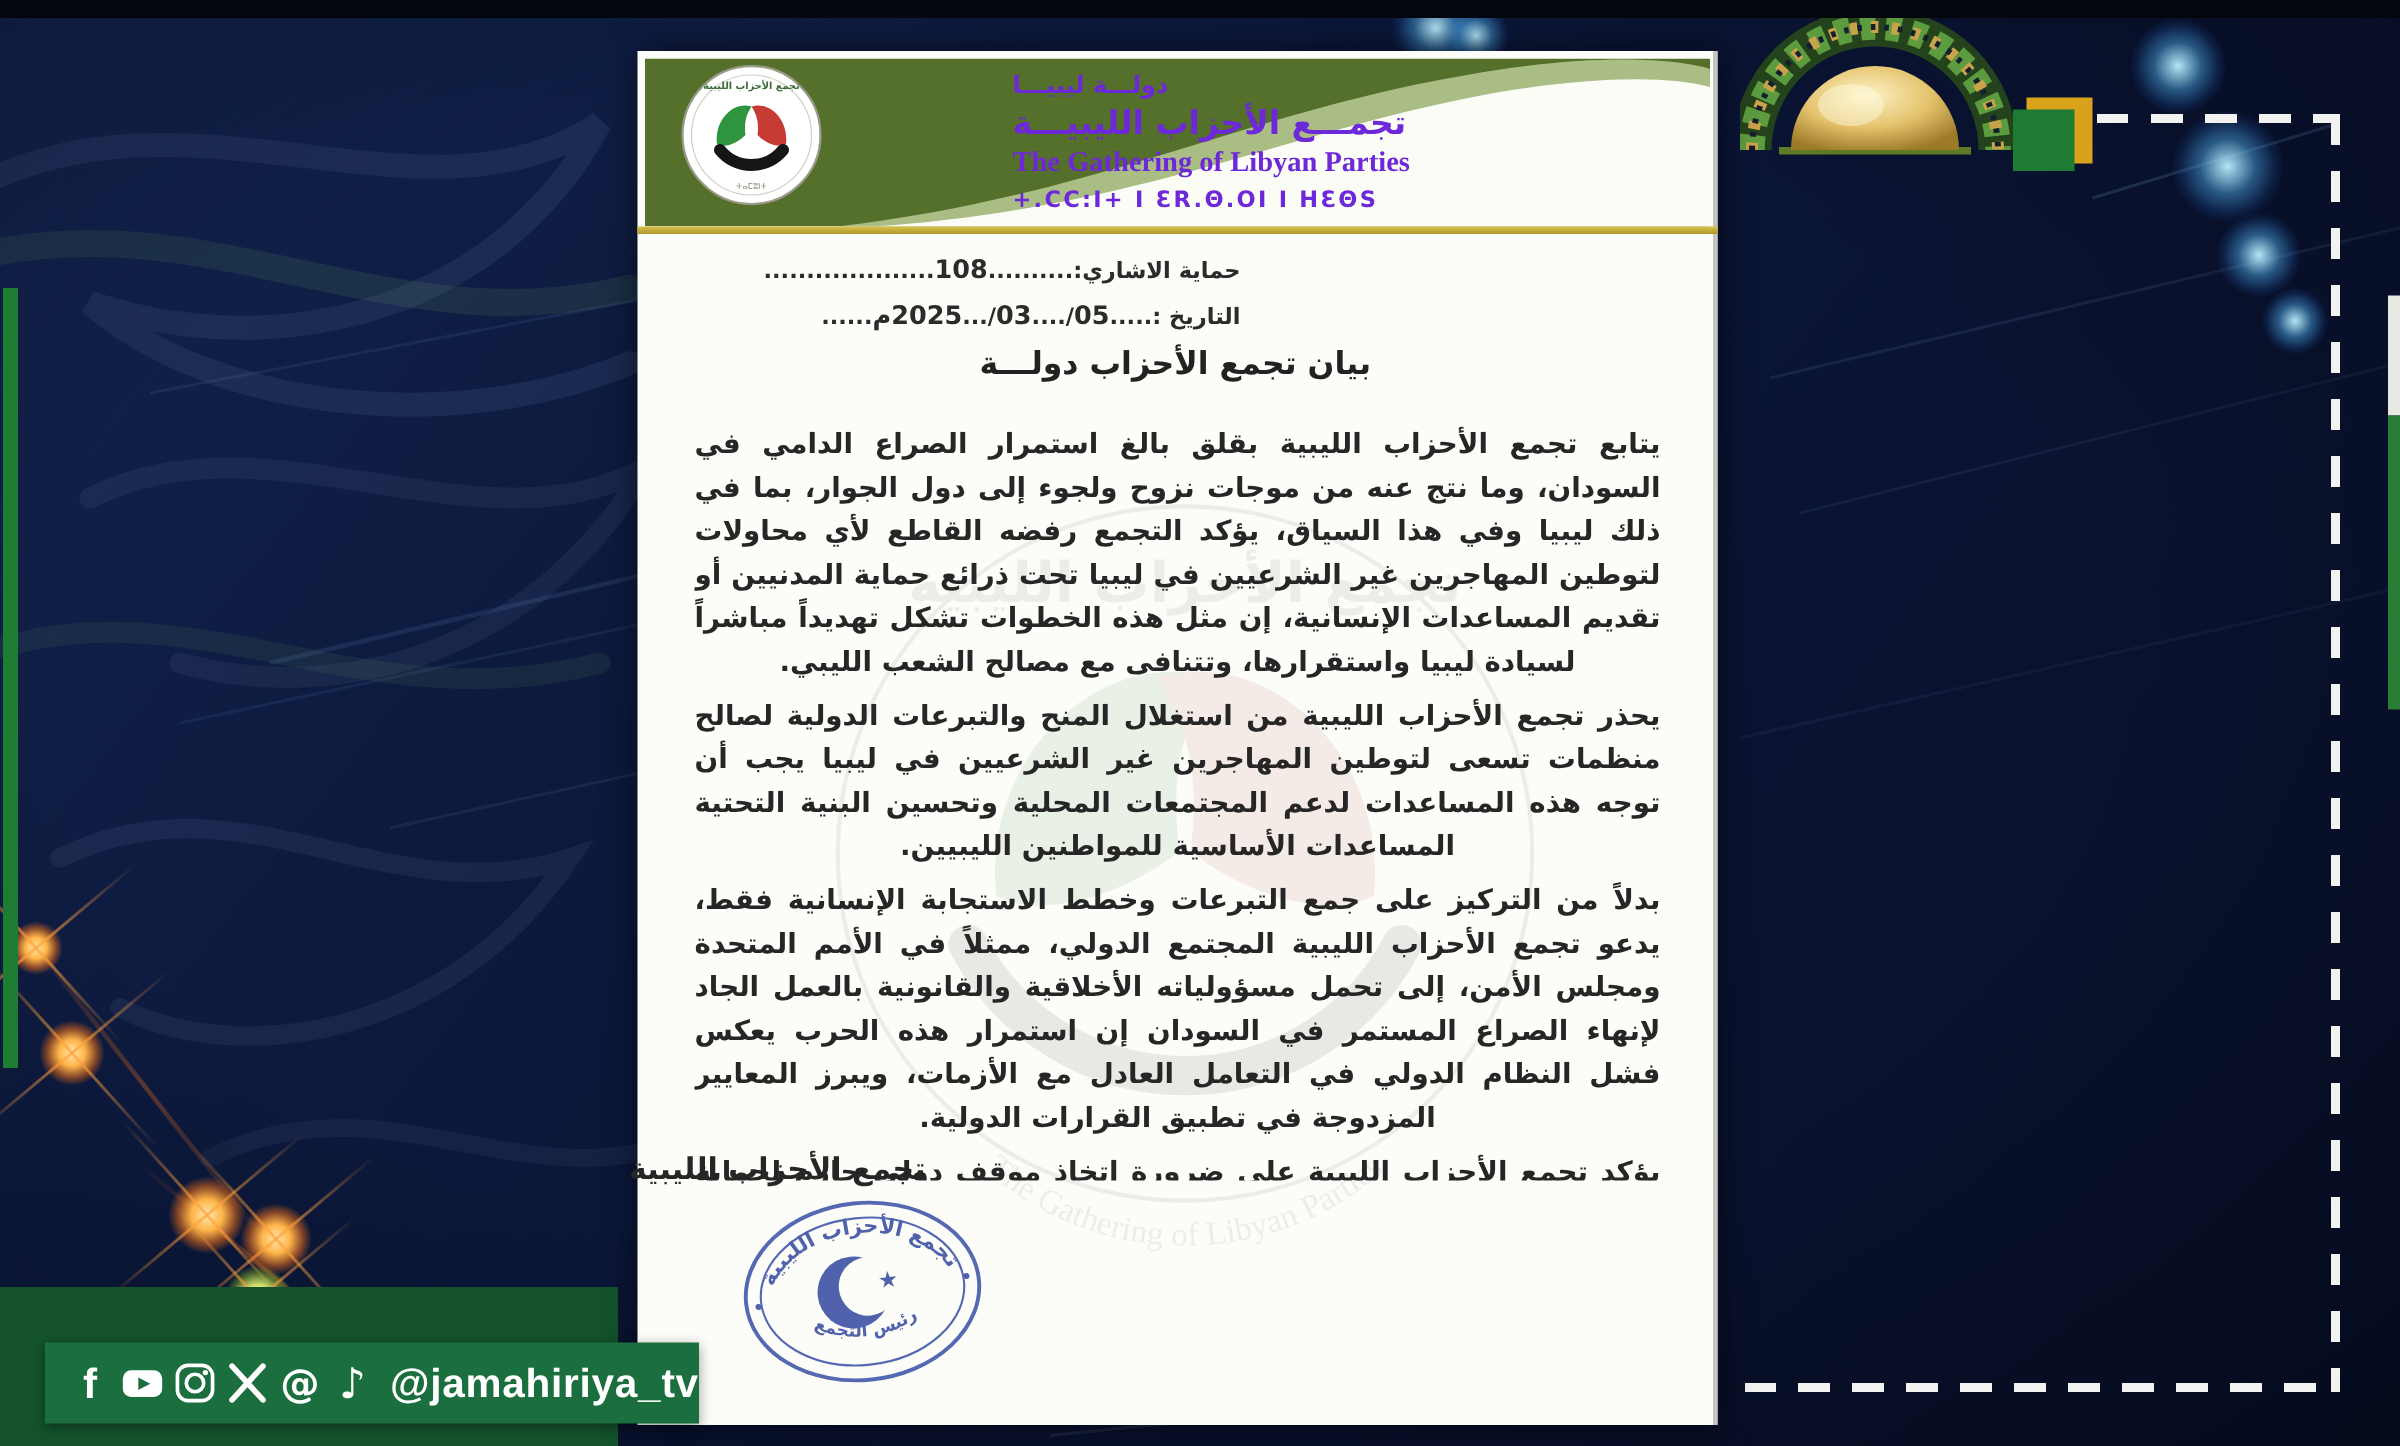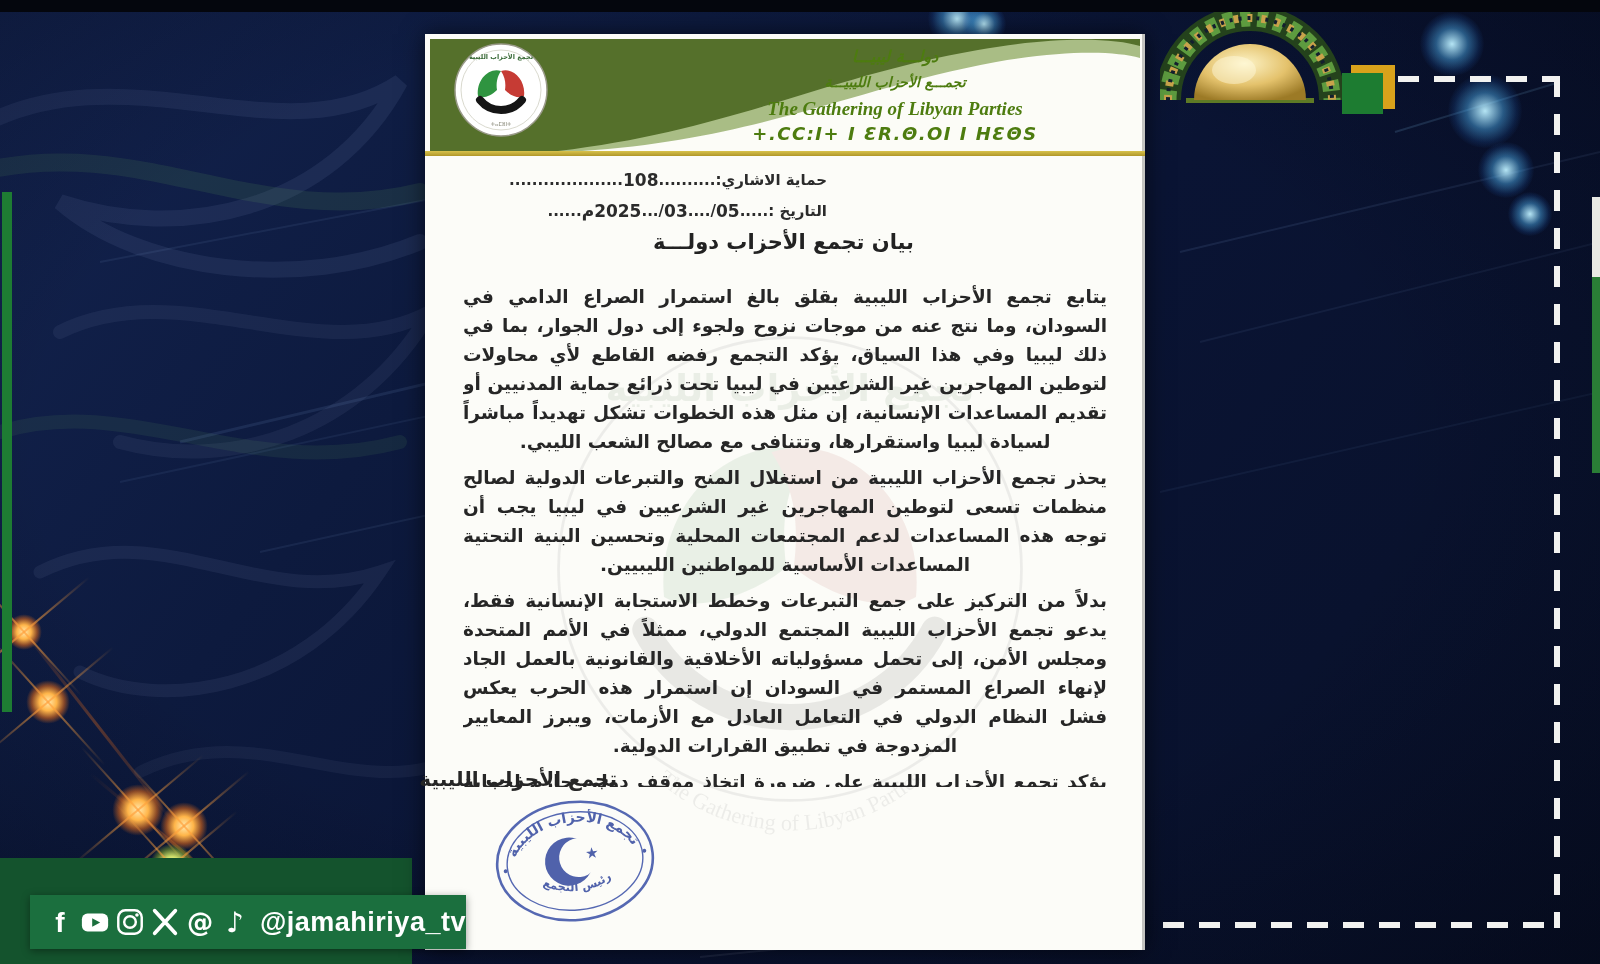--- a/index.html
+++ b/index.html
@@ -42,25 +42,25 @@
   .sq-gold{position:absolute;left:1351px;top:53px;width:44px;height:44px;background:#d9a21b;z-index:1;}
   .sq-green{position:absolute;left:1342px;top:61px;width:41px;height:41px;background:#1d7c31;z-index:2;}
   .dome-wrap{position:absolute;left:1160px;top:0;width:182px;height:98px;z-index:1;}
   
   .doc{position:absolute;left:425px;top:22px;width:720px;height:916px;background:#fcfcf8;z-index:3;
     box-shadow:0 0 22px rgba(0,0,0,.6);border-right:3px solid #c4c4c0;box-sizing:border-box;}
   .banner{position:absolute;left:5px;top:5px;width:710px;height:112px;}
   .gold-stripe{position:absolute;left:0;top:117px;width:720px;height:5px;
     background:linear-gradient(#d8c24c,#b09729);}
   .logo-wrap{position:absolute;left:28px;top:8px;width:96px;height:96px;}
-  .lh-text{position:absolute;left:250px;top:10px;width:440px;text-align:center;color:#4d7c0f;font-style:italic;}
+  .lh-text{position:absolute;left:250px;top:10px;width:440px;text-align:left;color:#6d28d9;}
   .lh-ar1{font-size:16px;font-weight:700;line-height:25px;}
-  .lh-ar2{font-size:14px;font-weight:700;line-height:27px;}
+  .lh-ar2{font-size:22px;font-weight:700;line-height:27px;}
   .lh-en{font-size:19px;font-weight:700;line-height:26px;font-family:"Liberation Serif","DejaVu Serif",serif;}
-  .lh-tf{font-size:18px;font-weight:700;line-height:23px;letter-spacing:1.5px;}
+  .lh-tf{font-size:15px;font-weight:700;line-height:23px;letter-spacing:1.5px;}
   .ref-block{position:absolute;right:315px;top:131px;text-align:right;direction:rtl;color:#2b2b2b;
     font-weight:700;font-size:15px;line-height:31px;white-space:nowrap;}
   .ref-line{display:flex;direction:rtl;justify-content:flex-start;}
   .ref-line span{white-space:pre;}
   .doc-title{position:absolute;left:0;top:196px;width:100%;text-align:center;direction:rtl;
     font-size:21px;font-weight:700;color:#222;}
   .body-text{position:absolute;left:38px;top:248px;width:644px;height:505px;overflow:hidden;
     direction:rtl;text-align:justify;color:#262626;}
   .body-text p{margin:0 0 7px 0;font-size:18.5px;font-weight:700;line-height:29px;text-align-last:center;}
   .signature{position:absolute;right:525px;top:733px;direction:rtl;font-size:20px;font-weight:700;color:#262626;white-space:nowrap;}

